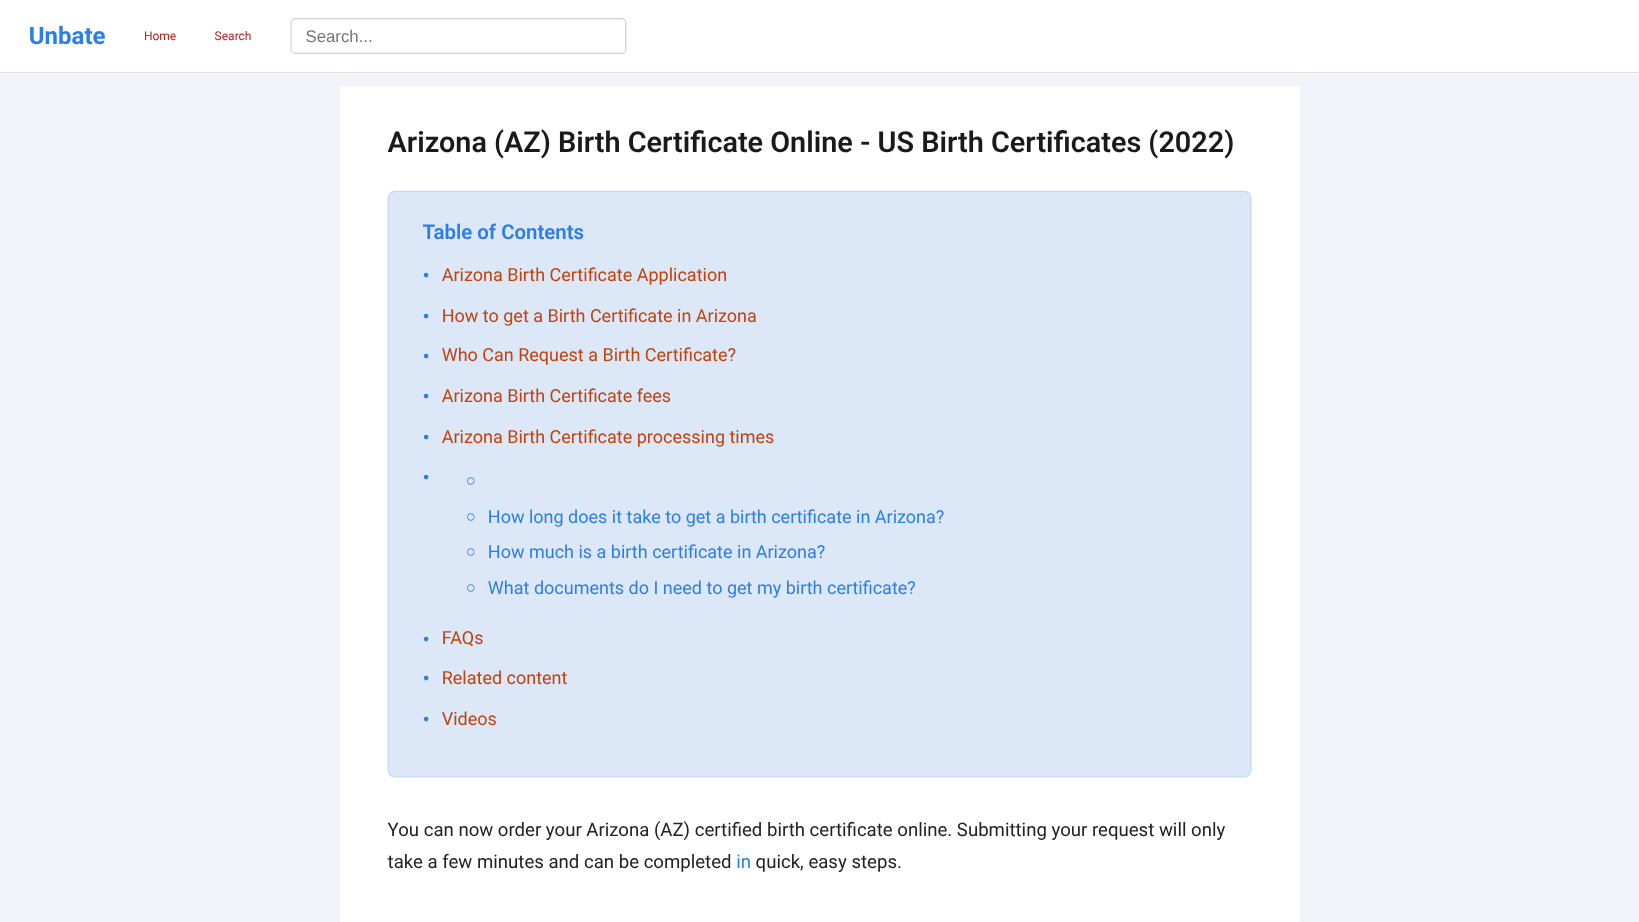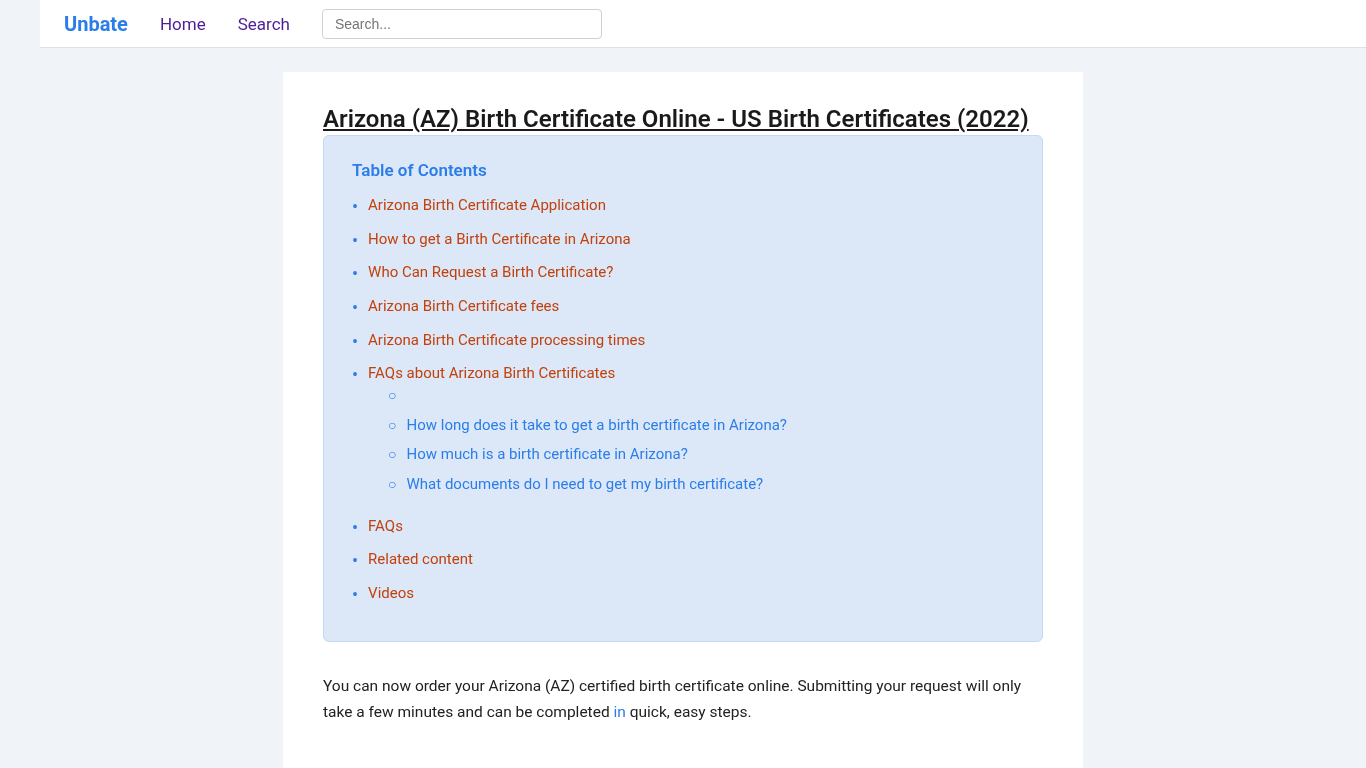--- a/index.html
+++ b/index.html
@@ -12,43 +12,42 @@
       font-family: -apple-system, BlinkMacSystemFont, 'Segoe UI', Roboto, Arial, sans-serif;
       background-color: #f0f4f8;
       color: #333;
       font-size: 16px;
     }
 
     
     .navbar {
       background-color: #ffffff;
       border-bottom: 1px solid #e0e0e0;
-      height: 48px;
+      height: 61px;
       display: flex;
       align-items: center;
       padding: 0 24px;
       gap: 32px;
       position: fixed;
       top: 0;
       left: 0;
       right: 0;
       z-index: 100;
-      margin-left: 40px;
     }
 
     .navbar-brand {
       font-size: 20px;
       font-weight: 700;
       color: #2b7de9;
       text-decoration: none;
     }
 
     .navbar-link {
-      font-size: 17px;
-      color: #4c1d95;
+      font-size: 10px;
+      color: #b91c1c;
       text-decoration: none;
       cursor: pointer;
     }
 
     .navbar-search {
       display: flex;
       align-items: flex-start;
     }
 
     .search-input {
@@ -75,22 +74,22 @@
       background-color: #ffffff;
       width: 800px;
       min-height: 700px;
       padding: 32px 40px;
     }
 
     .page-title {
       font-size: 24px;
       font-weight: 600;
       color: #1a1a1a;
+      margin-bottom: 24px;
       line-height: 1.3;
-      text-decoration: underline;
     }
 
     
     .toc-box {
       background-color: #dce8f8;
       border: 1px solid #c5d9f0;
       border-radius: 6px;
       padding: 24px 28px;
       margin-bottom: 32px;
     }
@@ -208,21 +207,20 @@
         </li>
 
         <li>
           <span class="bullet">•</span>
           <a>Arizona Birth Certificate processing times</a>
         </li>
 
         <li>
           <span class="bullet">•</span>
           <div>
-            <a>FAQs about Arizona Birth Certificates</a>
             <ul class="toc-sublist">
               <li>
                 <span class="sub-bullet">○</span>
               </li>
               <li>
                 <span class="sub-bullet">○</span>
                 <a>How long does it take to get a birth certificate in Arizona?</a>
               </li>
               <li>
                 <span class="sub-bullet">○</span>

